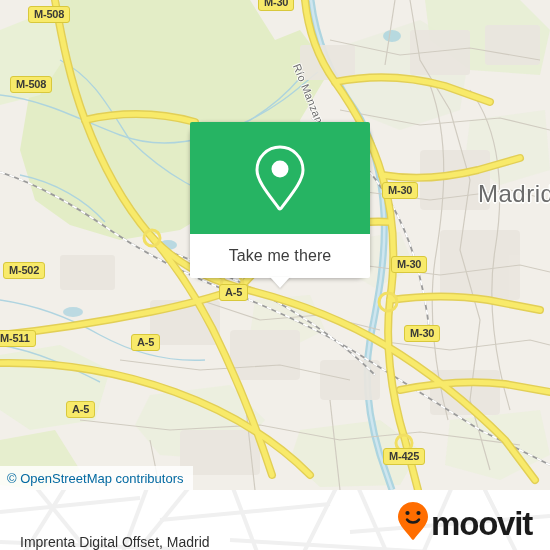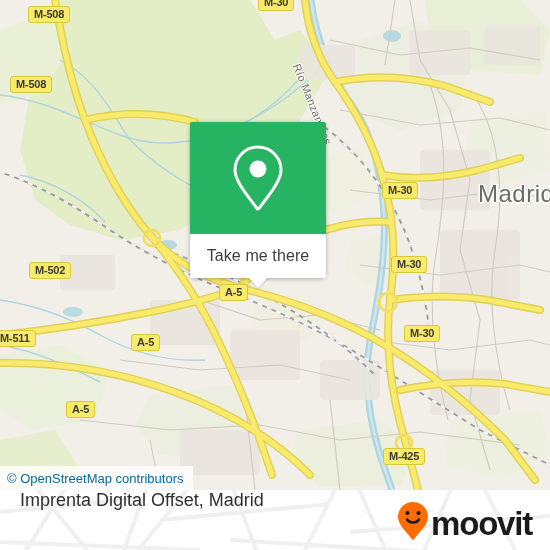--- a/index.html
+++ b/index.html
@@ -97,23 +97,23 @@
     font-size: 13px;
     white-space: nowrap;
     box-sizing: border-box;
   }
 
   
   #popup {
     position: absolute;
     left: 190px;
     top: 122px;
-    width: 136px;
+    width: 180px;
     box-shadow: 0 1px 4px rgba(0,0,0,0.30);
-    border-radius: 6px;
+    border-radius: 14px;
   }
   #popup-image {
     height: 112px;
     background: #26b463;
     border-radius: 2px 2px 0 0;
     display: flex;
     align-items: center;
     justify-content: center;
   }
   #popup-image svg { display: block; }
@@ -159,24 +159,24 @@
     left: 0; top: 0;
     width: 550px; height: 60px;
     opacity: 1;
   }
   #footer-title {
     position: absolute;
     left: 20px;
     top: 0;
     height: 60px;
     display: flex;
-    align-items: flex-start;
+    align-items: flex-end;
     color: #2f2f2f;
     font-family: "Liberation Sans", sans-serif;
-    font-size: 18px;
+    font-size: 14px;
     white-space: nowrap;
   }
   #footer-logo {
     position: absolute;
     right: 18px;
     top: 0;
     height: 66px;
     display: flex;
     align-items: center;
     gap: 2px;
@@ -327,21 +327,21 @@
 
       </g>
     </svg>
 
     <div class="city-label" style="left:478px; top:180px;">Madrid</div>
 
     <div class="river-label" style="left:302px; top:62px; transform: rotate(68deg); transform-origin: 0 0;">Río Manzanares</div>
 
     <div class="shield" style="left:28px;  top:6px;">M-508</div>
     <div class="shield" style="left:10px;  top:76px;">M-508</div>
-    <div class="shield" style="left:29px;  top:262px;">M-502</div>
+    <div class="shield" style="left:3px;  top:262px;">M-502</div>
     <div class="shield" style="left:-6px;  top:330px;">M-511</div>
     <div class="shield" style="left:131px; top:334px;">A-5</div>
     <div class="shield" style="left:219px; top:284px;">A-5</div>
     <div class="shield" style="left:66px;  top:401px;">A-5</div>
     <div class="shield" style="left:258px; top:-6px;">M-30</div>
     <div class="shield" style="left:382px; top:182px;">M-30</div>
     <div class="shield" style="left:391px; top:256px;">M-30</div>
     <div class="shield" style="left:404px; top:325px;">M-30</div>
     <div class="shield" style="left:383px; top:448px;">M-425</div>
 

